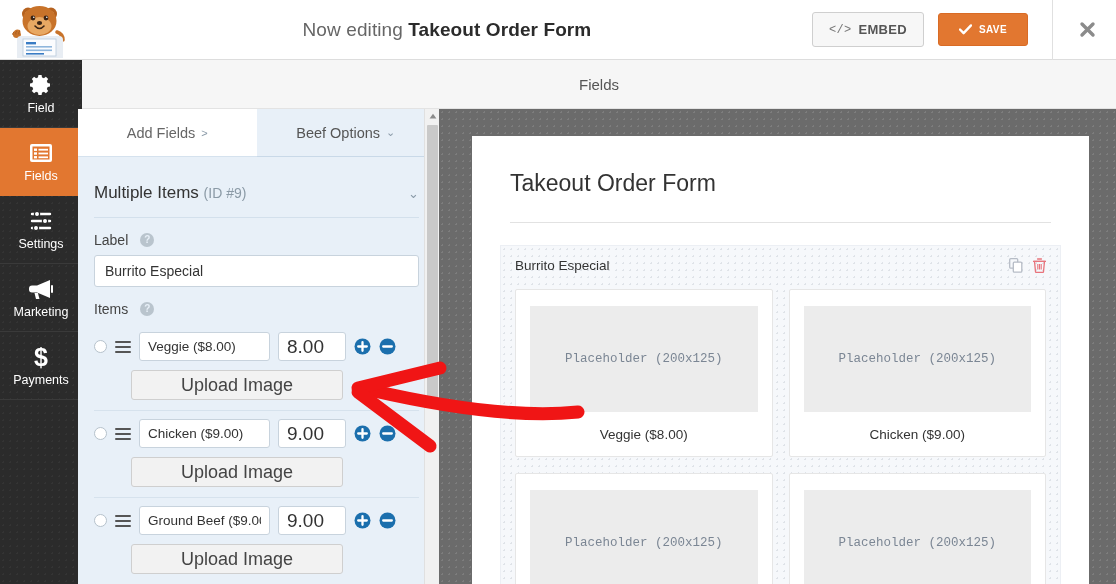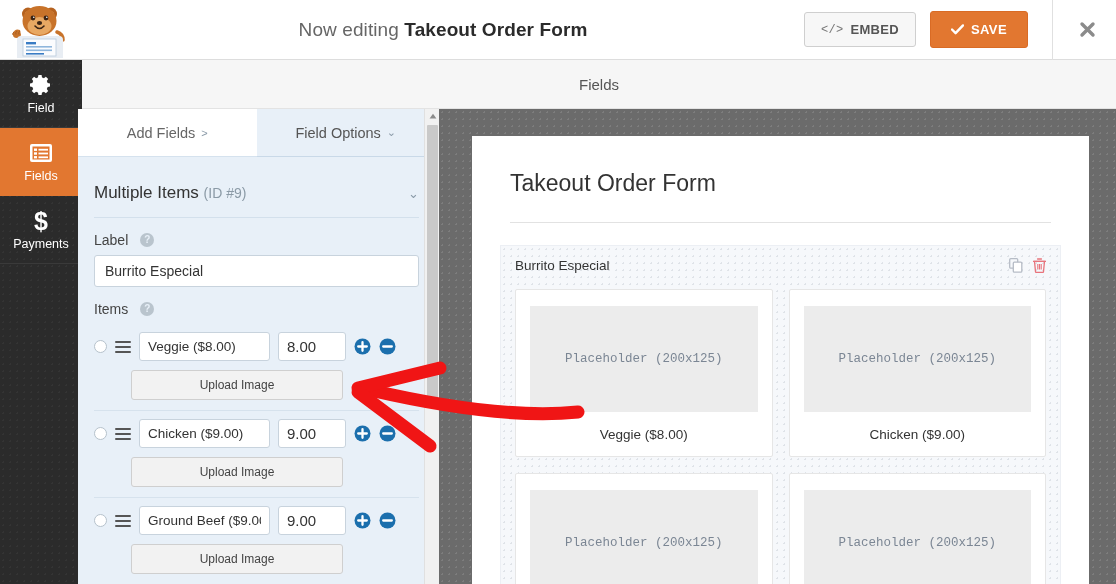--- a/index.html
+++ b/index.html
@@ -29,21 +29,21 @@
   .topbar-actions { display: flex; align-items: center; gap: 14px; padding-right: 8px; }
   .btn-embed {
     background: #f7f7f7; border: 1px solid #cfcfcf; border-radius: 3px;
     color: #555; font-size: 13px; font-weight: bold; letter-spacing: .3px;
     padding: 9px 16px; display: flex; align-items: center; gap: 7px;
     cursor: pointer;
   }
   .btn-embed .code-glyph { font-family: "Liberation Mono", monospace; font-weight: normal; font-size: 12px; color: #777; }
   .btn-save {
     background: #e27730; border: 1px solid #d96b25; border-radius: 3px;
-    color: #fff; font-size: 13px; font-weight: bold; letter-spacing: .4px;
+    color: #fff; font-size: 10px; font-weight: bold; letter-spacing: .4px;
     padding: 10px 20px; display: flex; align-items: center; gap: 7px; cursor: pointer;
   }
   .topbar-sep { width: 1px; height: 60px; background: #e0e0e0; margin-left: 10px; }
   .btn-close {
     width: 41px; height: 60px; display: flex; align-items: center; justify-content: center;
     cursor: pointer;
   }
   .btn-close svg { display: block; }
 
   
@@ -119,29 +119,29 @@
   }
   .drag-handle { width: 16px; flex: 0 0 16px; cursor: move; }
   .drag-handle span { display: block; height: 2px; background: #555; margin: 3px 0; border-radius: 1px; }
   .item-name {
     width: 131px; height: 29px; border: 1px solid #c8d3dd; border-radius: 3px;
     background: #fff; font-size: 13.5px; color: #333; padding: 0 8px;
     font-family: "Liberation Sans", sans-serif;
   }
   .item-price {
     width: 68px; height: 29px; border: 1px solid #c8d3dd; border-radius: 3px;
-    background: #fff; font-size: 15px; color: #333; padding: 0 8px;
+    background: #fff; font-size: 19px; color: #333; padding: 0 8px;
     font-family: "Liberation Sans", sans-serif;
   }
   .circ-btn { width: 17px; height: 17px; flex: 0 0 17px; cursor: pointer; }
   .circ-btn svg { display: block; }
   .upload-btn {
     margin: 9px 0 0 37px; width: 212px; height: 30px;
     background: #f2f2f2; border: 1px solid #cfcfcf; border-radius: 3px;
-    font-size: 12px; color: #444; cursor: pointer;
+    font-size: 18px; color: #444; cursor: pointer;
     font-family: "Liberation Sans", sans-serif;
   }
   .item-divider { border-bottom: 1px solid #d6e2ed; margin-top: 10px; }
 
   
   .panel-scrollbar {
     position: absolute; left: 424px; top: 109px; width: 15px; height: 475px;
     background: #f1f1f1; border-left: 1px solid #e0e0e0;
   }
   .sb-arrow {
@@ -277,21 +277,44 @@
           <rect x="9.5" y="5.8" width="9.5" height="1.8" fill="#fff"></rect>
           <rect x="5" y="9.3" width="3" height="2.4" fill="#fff"></rect>
           <rect x="9.5" y="9.6" width="9.5" height="1.8" fill="#fff"></rect>
           <rect x="5" y="13.1" width="3" height="2.3" fill="#fff"></rect>
           <rect x="9.5" y="13.4" width="9.5" height="1.8" fill="#fff"></rect>
         </svg>
       </span>
       <span class="nav-label">Fields</span>
     </div>
 
-
+    <div class="nav-item">
+      <span class="nav-icon">
+        <svg width="24" height="22" viewBox="0 0 24 22">
+          <g stroke="#fff" stroke-width="2.4" stroke-linecap="round">
+            <path d="M3 4h18M3 11h18M3 18h18"></path>
+          </g>
+          <circle cx="8" cy="4" r="2.6" fill="#fff" stroke="#2b2b2b" stroke-width="1.2"></circle>
+          <circle cx="16" cy="11" r="2.6" fill="#fff" stroke="#2b2b2b" stroke-width="1.2"></circle>
+          <circle cx="7" cy="18" r="2.6" fill="#fff" stroke="#2b2b2b" stroke-width="1.2"></circle>
+        </svg>
+      </span>
+      <span class="nav-label">Settings</span>
+    </div>
+
+    <div class="nav-item">
+      <span class="nav-icon">
+        <svg width="26" height="22" viewBox="0 0 26 22">
+          <path fill="#fff" d="M22 2 L9 7.5 H4 a3 3 0 00-3 3 v1 a3 3 0 003 3 h5 L22 20 z"></path>
+          <path fill="#fff" d="M6.5 15 l1.5 6 h3.5 l-1.6-6 z"></path>
+          <path d="M24 8 v6" stroke="#fff" stroke-width="2" stroke-linecap="round"></path>
+        </svg>
+      </span>
+      <span class="nav-label">Marketing</span>
+    </div>
 
     <div class="nav-item">
       <span class="nav-icon">
         <svg width="18" height="26" viewBox="0 0 18 26">
           <text x="9" y="22" font-family="Liberation Sans, sans-serif" font-size="25" font-weight="bold" fill="#fff" text-anchor="middle">$</text>
         </svg>
       </span>
       <span class="nav-label">Payments</span>
     </div>
   </div>
@@ -301,21 +324,21 @@
   </div>
 
   <div class="panel">
 
     <div class="panel-tabs">
       <div class="tab inactive">
         <span>Add Fields</span>
         <span class="caret">&gt;</span>
       </div>
       <div class="tab active">
-        <span>Field Options</span>
+        <span>Beef Options</span>
         <span class="caret">⌄</span>
       </div>
     </div>
 
     <div class="panel-body">
 
       <div class="field-header">
         <div class="fh-title">
           <span>Multiple Items</span>
           <span class="fid">(ID #9)</span>

